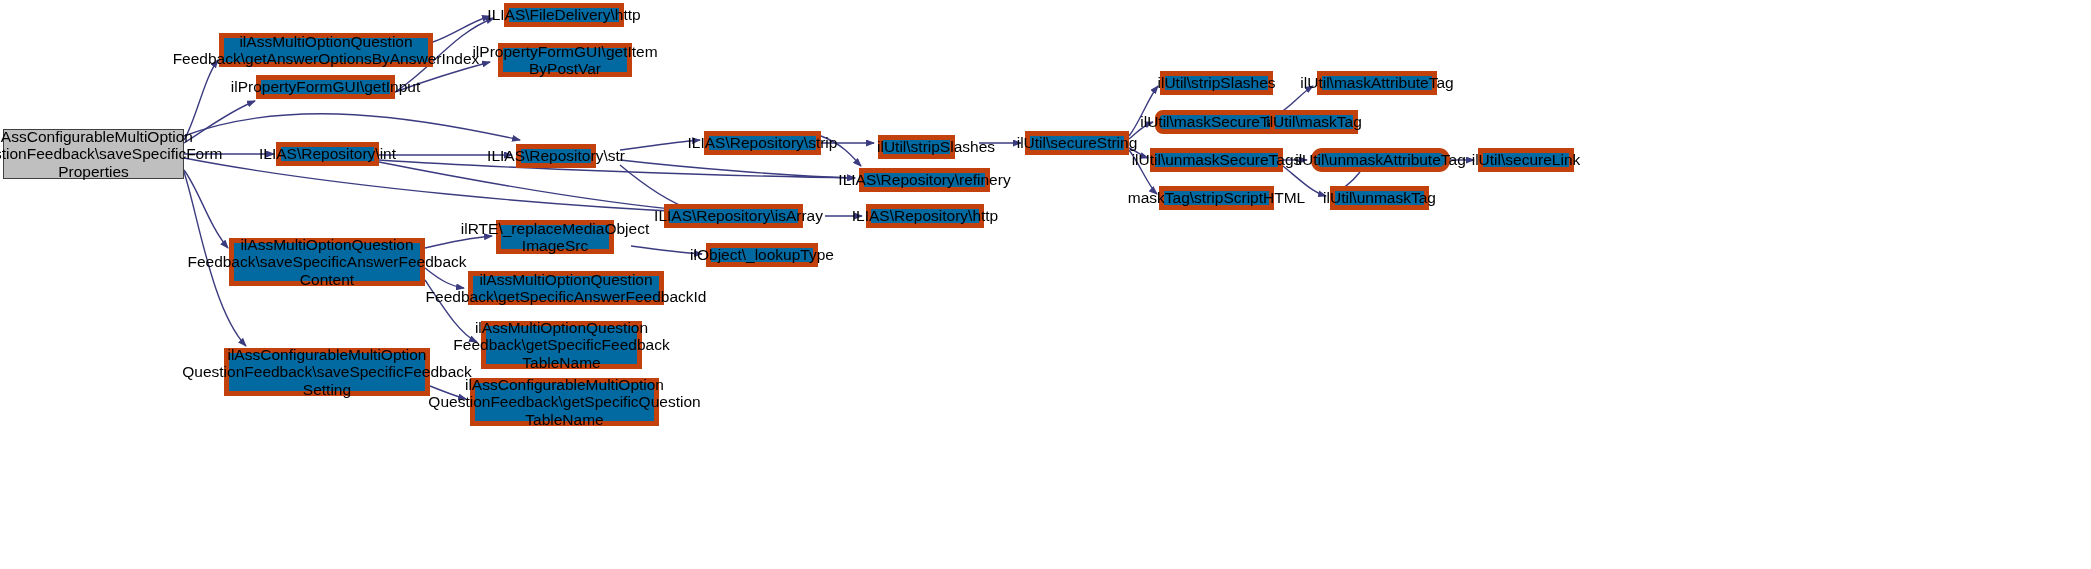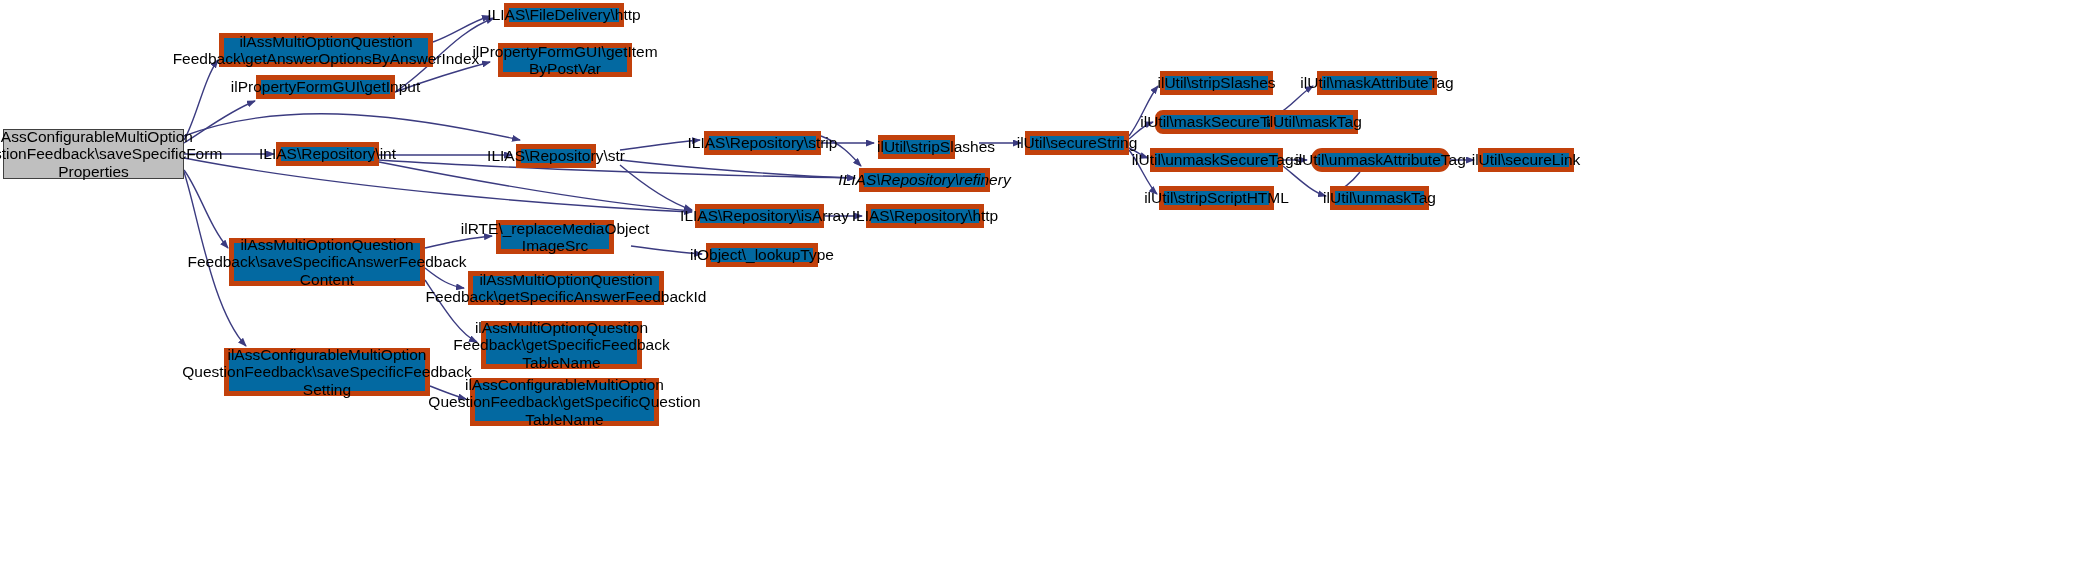--- a/index.html
+++ b/index.html
@@ -115,28 +115,28 @@
       <div class="node" style="left: 706px; top: 243px; width: 112px; height: 24px;">ilObject\_lookupType</div>
       <div class="node" style="left: 468px; top: 271px; width: 196px; height: 34px;">ilAssMultiOptionQuestion
 Feedback\getSpecificAnswerFeedbackId</div>
       <div class="node" style="left: 481px; top: 321px; width: 161px; height: 48px;">ilAssMultiOptionQuestion
 Feedback\getSpecificFeedback
 TableName</div>
       <div class="node" style="left: 470px; top: 378px; width: 189px; height: 48px;">ilAssConfigurableMultiOption
 QuestionFeedback\getSpecificQuestion
 TableName</div>
       <div class="node" style="left: 704px; top: 131px; width: 117px; height: 24px;">ILIAS\Repository\strip</div>
-      <div class="node" style="left: 859px; top: 168px; width: 131px; height: 24px; font-style: italic;">ILIAS\Repository\refinery</div>
-      <div class="node" style="left: 695px; top: 204px; width: 129px; height: 24px; padding-left: 13px;">ILIAS\Repository\isArray</div>
+      <div class="node" style="left: 859px; top: 168px; width: 131px; height: 24px;">ILIAS\Repository\refinery</div>
+      <div class="node" style="left: 664px; top: 204px; width: 139px; height: 24px; padding-left: 13px;">ILIAS\Repository\isArray</div>
       <div class="node" style="left: 866px; top: 204px; width: 118px; height: 24px;">ILIAS\Repository\http</div>
       <div class="node" style="left: 878px; top: 135px; width: 77px; height: 24px; padding-left: 42px;">ilUtil\stripSlashes</div>
       <div class="node" style="left: 1025px; top: 131px; width: 104px; height: 24px;">ilUtil\secureString</div>
       <div class="node" style="left: 1160px; top: 71px; width: 113px; height: 24px;">ilUtil\stripSlashes</div>
       <div class="node" style="left: 1155px; top: 110px; width: 123px; height: 24px; border-radius: 8px;">ilUtil\maskSecureTags</div>
       <div class="node" style="left: 1150px; top: 148px; width: 133px; height: 24px;">ilUtil\unmaskSecureTags</div>
-      <div class="node" style="left: 1159px; top: 186px; width: 115px; height: 24px;">ilUtil\stripScriptHTML</div>
+      <div class="node" style="left: 1159px; top: 186px; width: 115px; height: 24px;">maskTag\stripScriptHTML</div>
       <div class="node" style="left: 1317px; top: 71px; width: 120px; height: 24px;">ilUtil\maskAttributeTag</div>
       <div class="node" style="left: 1270px; top: 110px; width: 88px; height: 24px;">ilUtil\maskTag</div>
       <div class="node" style="left: 1311px; top: 148px; width: 139px; height: 24px; border-radius: 11px;">ilUtil\unmaskAttributeTag</div>
       <div class="node" style="left: 1330px; top: 186px; width: 99px; height: 24px;">ilUtil\unmaskTag</div>
       <div class="node" style="left: 1478px; top: 148px; width: 96px; height: 24px;">ilUtil\secureLink</div>
     </div>
 </div>
 
 </body></html>

